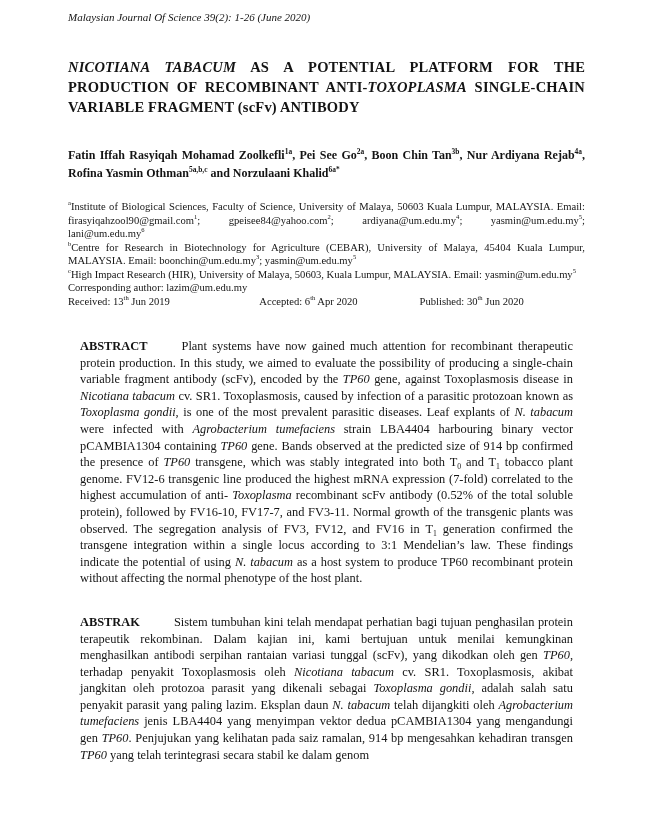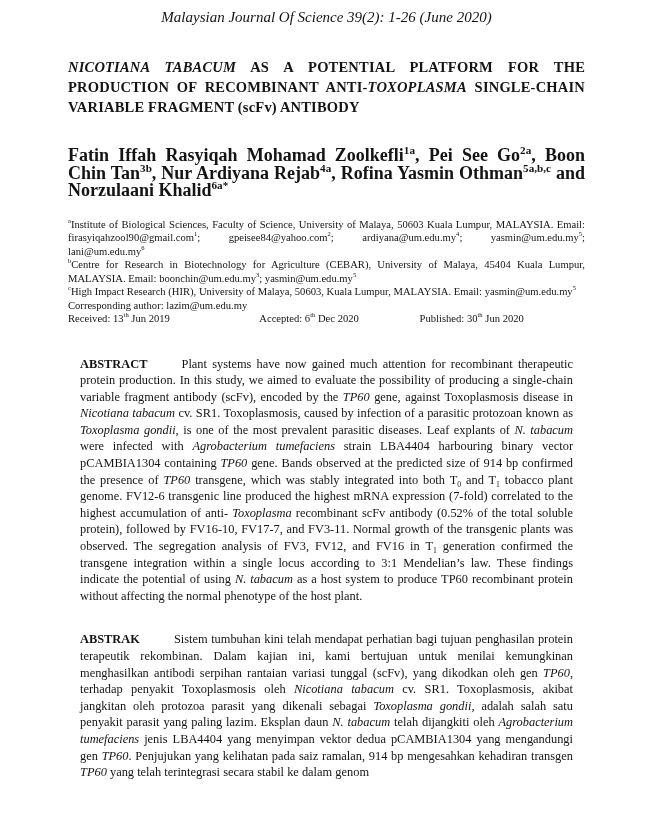--- a/index.html
+++ b/index.html
@@ -9,35 +9,34 @@
     height: 822px;
     box-sizing: border-box;
     background: #ffffff;
     color: #141414;
     padding: 10px 67px 0 68px;
     overflow: hidden;
     font-family: "Liberation Serif", "DejaVu Serif", serif;
   }
   .journal-header {
     font-style: italic;
-    font-size: 15px;
+    font-size: 11px;
     line-height: 14px;
-    text-align: center;
   }
   .title {
     margin: 33px 0 17px 0;
     font-size: 14.5px;
     font-weight: bold;
     line-height: 20px;
     text-align: justify;
     letter-spacing: 0.2px;
   }
   .authors {
     margin: 30px 0 0 0;
-    font-size: 18px;
+    font-size: 12px;
     font-weight: bold;
     line-height: 17.5px;
     text-align: justify;
   }
   .affiliations {
     margin-top: 18px;
     font-size: 10.6px;
     line-height: 13.5px;
     text-align: justify;
   }
@@ -70,21 +69,21 @@
 
   <p class="authors"><span>Fatin Iffah Rasyiqah Mohamad Zoolkefli</span><sup>1a</sup><span>, Pei See Go</span><sup>2a</sup><span>, Boon Chin Tan</span><sup>3b</sup><span>, Nur Ardiyana Rejab</span><sup>4a</sup><span>, Rofina Yasmin Othman</span><sup>5a,b,c</sup><span> and Norzulaani Khalid</span><sup>6a*</sup></p>
 
   <div class="affiliations">
     <p><sup>a</sup><span>Institute of Biological Sciences, Faculty of Science, University of Malaya, 50603 Kuala Lumpur, MALAYSIA. Email: firasyiqahzool90@gmail.com</span><sup>1</sup><span>; gpeisee84@yahoo.com</span><sup>2</sup><span>; ardiyana@um.edu.my</span><sup>4</sup><span>; yasmin@um.edu.my</span><sup>5</sup><span>; lani@um.edu.my</span><sup>6</sup></p>
     <p><sup>b</sup><span>Centre for Research in Biotechnology for Agriculture (CEBAR), University of Malaya, 45404 Kuala Lumpur, MALAYSIA. Email: boonchin@um.edu.my</span><sup>3</sup><span>; yasmin@um.edu.my</span><sup>5</sup></p>
     <p><sup>c</sup><span>High Impact Research (HIR), University of Malaya, 50603, Kuala Lumpur, MALAYSIA. Email: yasmin@um.edu.my</span><sup>5</sup></p>
     <p>Corresponding author: lazim@um.edu.my</p>
     <div class="dates-row">
       <span class="date-col-1"><span>Received: 13</span><sup>th</sup><span> Jun 2019</span></span>
-      <span class="date-col-2"><span>Accepted: 6</span><sup>th</sup><span> Dec 2020</span></span>
+      <span class="date-col-2"><span>Accepted: 6</span><sup>th</sup><span> Apr 2020</span></span>
       <span class="date-col-3"><span>Published: 30</span><sup>th</sup><span> Jun 2020</span></span>
     </div>
   </div>
 
   <p class="abstract abstract-en">
     <span class="para-label">ABSTRACT</span><span class="label-gap"></span><span><span>Plant systems have now gained much attention for recombinant therapeutic protein production. In this study, we aimed to evaluate the possibility of producing a single-chain variable fragment antibody (scFv), encoded by the </span><i>TP60</i><span> gene, against Toxoplasmosis disease in </span><i>Nicotiana tabacum</i><span> cv. SR1. Toxoplasmosis, caused by infection of a parasitic protozoan known as </span><i>Toxoplasma gondii</i><span>, is one of the most prevalent parasitic diseases. Leaf explants of </span><i>N. tabacum</i><span> were infected with </span><i>Agrobacterium tumefaciens</i><span> strain LBA4404 harbouring binary vector pCAMBIA1304 containing </span><i>TP60</i><span> gene. Bands observed at the predicted size of 914 bp confirmed the presence of </span><i>TP60</i><span> transgene, which was stably integrated into both T</span><sub>0</sub><span> and T</span><sub>1</sub><span> tobacco plant genome. FV12-6 transgenic line produced the highest mRNA expression (7-fold) correlated to the highest accumulation of anti- </span><i>Toxoplasma</i><span> recombinant scFv antibody (0.52% of the total soluble protein), followed by FV16-10, FV17-7, and FV3-11. Normal growth of the transgenic plants was observed. The segregation analysis of FV3, FV12, and FV16 in T</span><sub>1</sub><span> generation confirmed the transgene integration within a single locus according to 3:1 Mendelian’s law. These findings indicate the potential of using </span><i>N. tabacum</i><span> as a host system to produce TP60 recombinant protein without affecting the normal phenotype of the host plant.</span></span>
   </p>
 
   <p class="abstract abstract-ms">
     <span class="para-label">ABSTRAK</span><span class="label-gap"></span><span><span>Sistem tumbuhan kini telah mendapat perhatian bagi tujuan penghasilan protein terapeutik rekombinan. Dalam kajian ini, kami bertujuan untuk menilai kemungkinan menghasilkan antibodi serpihan rantaian variasi tunggal (scFv), yang dikodkan oleh gen </span><i>TP60</i><span>, terhadap penyakit Toxoplasmosis oleh </span><i>Nicotiana tabacum</i><span> cv. SR1. Toxoplasmosis, akibat jangkitan oleh protozoa parasit yang dikenali sebagai </span><i>Toxoplasma gondii</i><span>, adalah salah satu penyakit parasit yang paling lazim. Eksplan daun </span><i>N. tabacum</i><span> telah dijangkiti oleh </span><i>Agrobacterium tumefaciens</i><span> jenis LBA4404 yang menyimpan vektor dedua pCAMBIA1304 yang mengandungi gen </span><i>TP60</i><span>. Penjujukan yang kelihatan pada saiz ramalan, 914 bp mengesahkan kehadiran transgen </span><i>TP60</i><span> yang telah terintegrasi secara stabil ke dalam genom</span></span>

